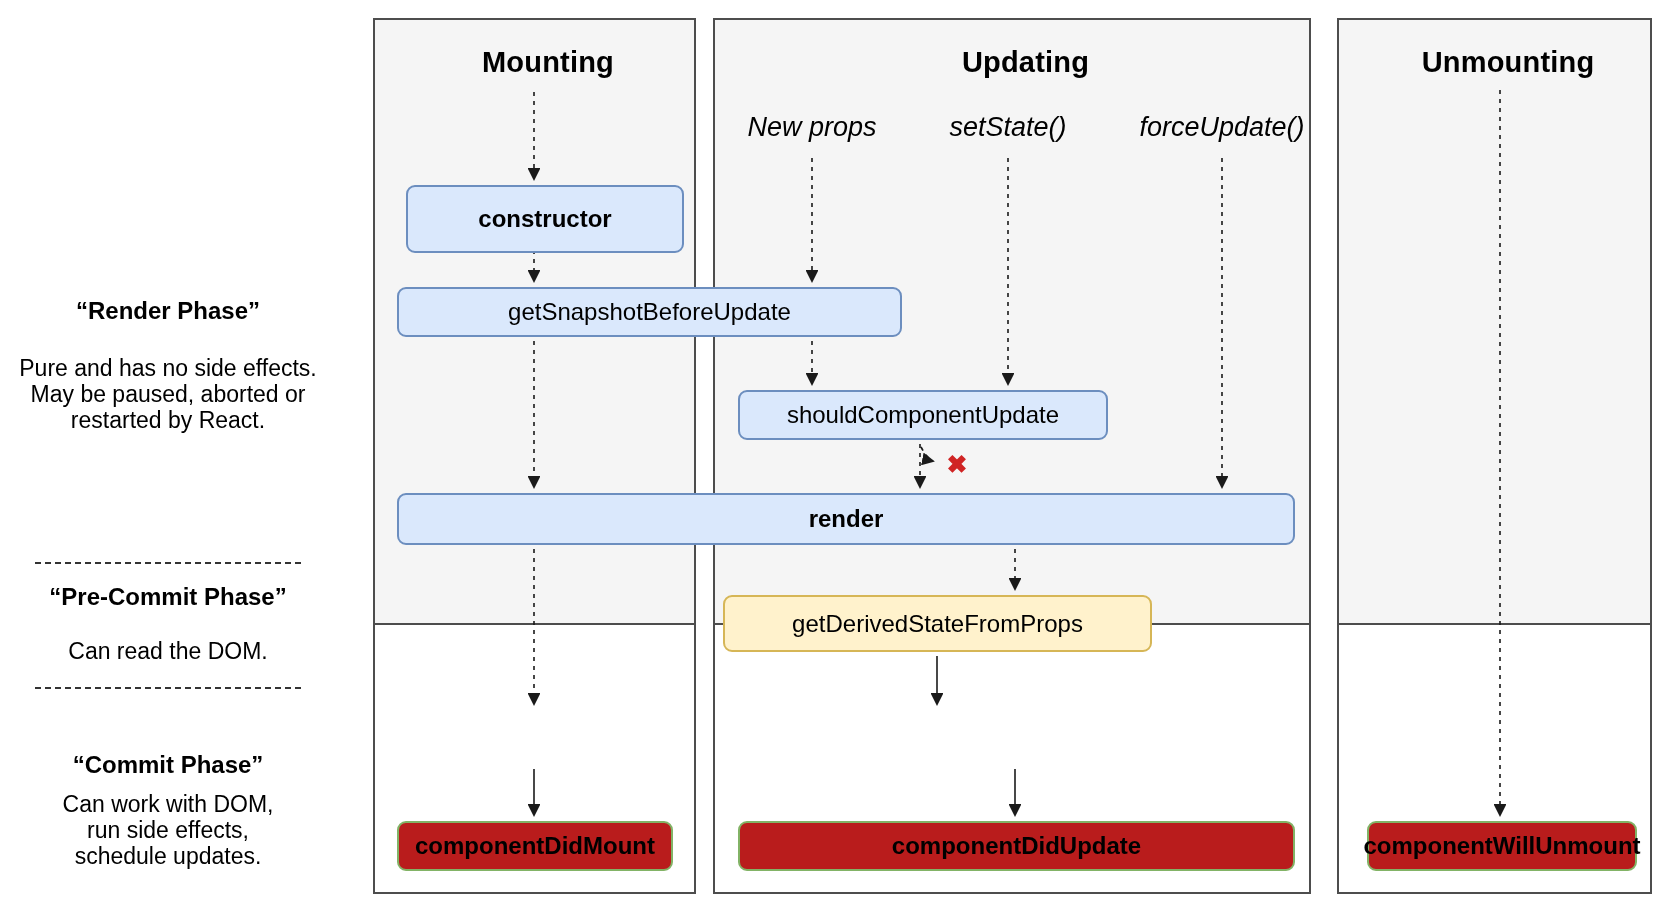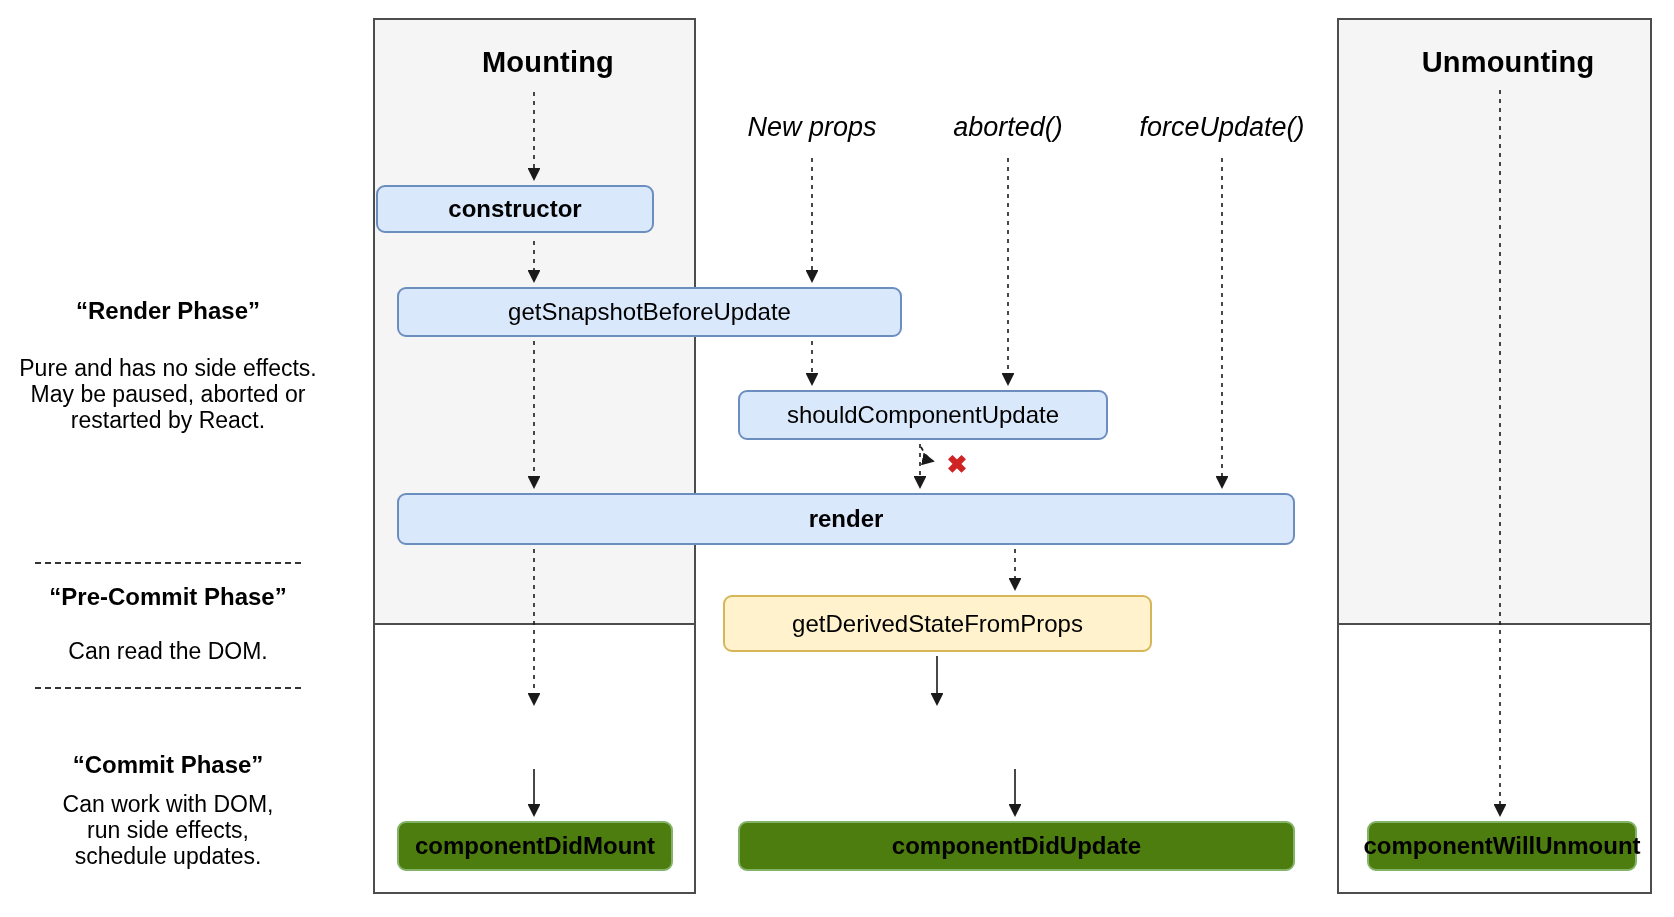--- a/index.html
+++ b/index.html
@@ -12,21 +12,21 @@
   .col-shade{position:absolute;left:0;top:0;width:100%;height:605px;background:#f5f5f5;border-bottom:2px solid #4d4d4d;box-sizing:border-box;}
   .col-title{position:relative;text-align:center;margin-top:26px;font-size:29px;font-weight:bold;letter-spacing:.2px;margin-left:27px;}
   
   .box{
     position:absolute;display:flex;align-items:center;justify-content:center;
     border-radius:9px;font-size:24px;box-sizing:border-box;border:2px solid;text-align:center;
     z-index:3;
   }
   .blue{background:#dae8fc;border-color:#6c8ebf;}
   .yellow{background:#fff2cc;border-color:#d6b656;}
-  .green{background:#4d7c0f;border-color:#82b366;}
+  .green{background:#b91c1c;border-color:#82b366;}
   .bold{font-weight:bold;}
   .italic{font-style:italic;}
   
   .trigger{position:absolute;transform:translate(-50%,-50%);font-style:italic;font-size:27px;white-space:nowrap;z-index:2;}
   
   .phase-title{position:absolute;transform:translate(-50%,-50%);font-weight:bold;font-size:24px;white-space:nowrap;}
   .phase-desc{position:absolute;transform:translateX(-50%);font-size:23px;line-height:26px;text-align:center;white-space:pre-line;}
   .divider{position:absolute;left:35px;width:266px;border-top:2px dashed #333;height:0;}
   
   #wires{position:absolute;left:0;top:0;z-index:2;pointer-events:none;}
@@ -50,27 +50,31 @@
   <div class="divider" style="top:687px;"></div>
   <div class="phase-title" style="left:168px;top:765px;">“Commit Phase”</div>
   <div class="phase-desc" style="left:168px;top:791px;">Can work with DOM,
 run side effects,
 schedule updates.</div>
 
   <div class="col" style="left:373px;width:323px;">
     <div class="col-shade"></div>
     <div class="col-title">Mounting</div>
   </div>
+  <div class="col" style="left:713px;width:598px;">
+    <div class="col-shade"></div>
+    <div class="col-title">Updating</div>
+  </div>
   <div class="col" style="left:1337px;width:315px;">
     <div class="col-shade"></div>
     <div class="col-title">Unmounting</div>
   </div>
 
   <div class="trigger" style="left:812px;top:127px;">New props</div>
-  <div class="trigger" style="left:1008px;top:127px;">aborted()</div>
+  <div class="trigger" style="left:1008px;top:127px;">setState()</div>
   <div class="trigger" style="left:1222px;top:127px;">forceUpdate()</div>
 
   <svg id="wires" width="1674" height="917" viewBox="0 0 1674 917">
     <defs>
       <marker id="ah" viewBox="0 0 10 10" refX="8.5" refY="5" markerWidth="8" markerHeight="8" orient="auto-start-reverse">
         <path d="M0,0 L10,5 L0,10 z" fill="#1a1a1a"></path>
       </marker>
     </defs>
     <line class="dash" x1="534" y1="92" x2="534" y2="179" marker-end="url(#ah)"></line>
     <line class="dash" x1="534" y1="241" x2="534" y2="281" marker-end="url(#ah)"></line>
@@ -86,21 +90,21 @@
     <path class="dash" d="M 921 447 Q 928 460 933 461" marker-end="url(#ah)"></path>
     <line class="dash" x1="1015" y1="549" x2="1015" y2="589" marker-end="url(#ah)"></line>
     <line class="solid" x1="937" y1="656" x2="937" y2="704" marker-end="url(#ah)"></line>
     <line class="solid" x1="1015" y1="769" x2="1015" y2="815" marker-end="url(#ah)"></line>
 
     <line class="dash" x1="1500" y1="90" x2="1500" y2="815" marker-end="url(#ah)"></line>
   </svg>
 
   <span class="blocked-x" style="left:957px;top:464px;">✖</span>
 
-  <div class="box blue bold" style="left:376px;top:185px;width:278px;height:48px;">constructor</div>
+  <div class="box blue bold" style="left:406px;top:185px;width:278px;height:68px;">constructor</div>
   <div class="box blue" style="left:397px;top:287px;width:505px;height:50px;">getSnapshotBeforeUpdate</div>
   <div class="box blue" style="left:738px;top:390px;width:370px;height:50px;">shouldComponentUpdate</div>
   <div class="box blue bold" style="left:397px;top:493px;width:898px;height:52px;">render</div>
   <div class="box yellow" style="left:723px;top:595px;width:429px;height:57px;">getDerivedStateFromProps</div>
   <div class="box green bold" style="left:397px;top:821px;width:276px;height:50px;">componentDidMount</div>
   <div class="box green bold" style="left:1367px;top:821px;width:270px;height:50px;">componentWillUnmount</div>
   <div class="box green bold" style="left:738px;top:821px;width:557px;height:50px;">componentDidUpdate</div>
 
 </div>
 

